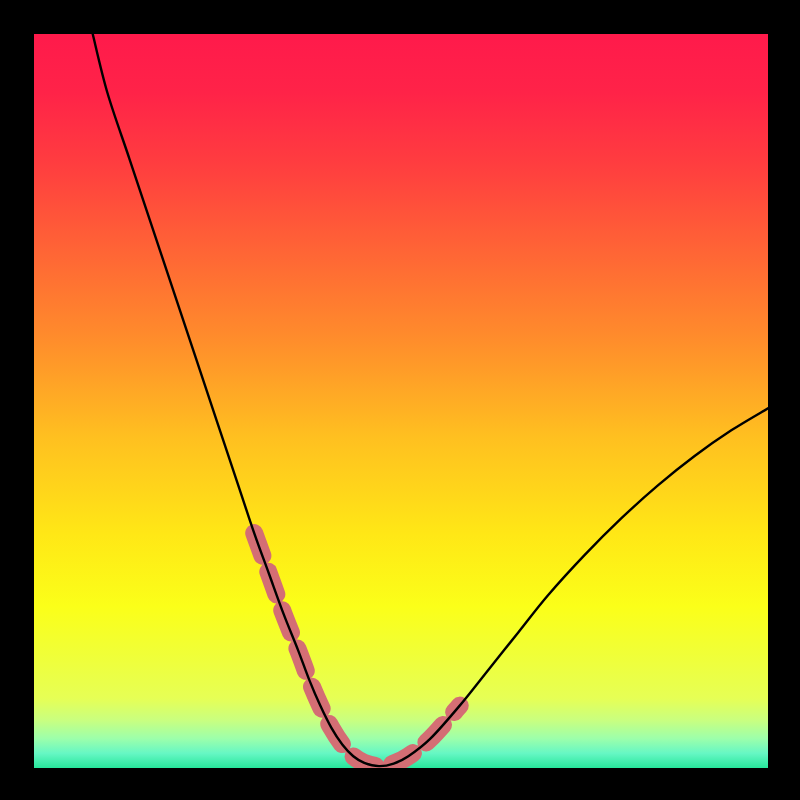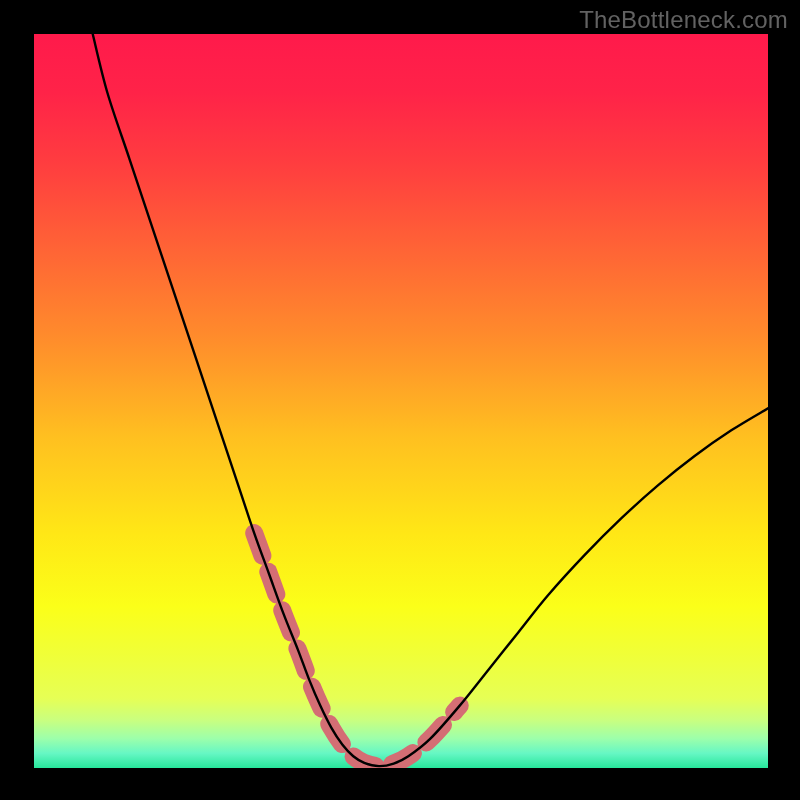--- a/index.html
+++ b/index.html
@@ -73,14 +73,13 @@
       <rect x="0" y="0" width="734" height="734" fill="url(#bg-grad)"></rect>
     </svg>
 
     <svg class="curve-svg" viewBox="0 0 734 734" preserveAspectRatio="none">
       <path id="hl-path" d="M 220.20 499.12 C 222.65 505.85, 229.99 526.03, 234.88 539.49 C 239.77 552.95, 244.67 567.01, 249.56 579.86 C 254.45 592.71, 259.96 605.55, 264.24 616.56 C 268.52 627.57, 271.58 636.74, 275.25 645.92 C 278.92 655.10, 282.59 663.66, 286.26 671.61 C 289.93 679.56, 293.60 687.15, 297.27 693.63 C 300.94 700.11, 304.61 705.74, 308.28 710.51 C 311.95 715.28, 315.62 719.20, 319.29 722.26 C 322.96 725.31, 326.02 727.21, 330.30 728.86 C 334.58 730.51, 340.09 732.04, 344.98 732.16 C 349.87 732.29, 354.77 731.25, 359.66 729.60 C 364.55 727.94, 368.22 726.42, 374.34 722.26 C 380.46 718.10, 387.80 713.08, 396.36 704.64 C 404.92 696.20, 420.83 677.12, 425.72 671.61" fill="none" stroke="#d46e74" stroke-width="18" stroke-linecap="round" stroke-linejoin="round" stroke-dasharray="24 17"></path>
       <path id="main-path" d="M 58.72 0.00 C 61.17 9.79, 67.28 37.92, 73.40 58.72 C 79.52 79.52, 88.08 102.76, 95.42 124.78 C 102.76 146.80, 110.10 168.82, 117.44 190.84 C 124.78 212.86, 132.12 234.88, 139.46 256.90 C 146.80 278.92, 154.14 300.94, 161.48 322.96 C 168.82 344.98, 176.16 367.00, 183.50 389.02 C 190.84 411.04, 199.40 436.73, 205.52 455.08 C 211.64 473.43, 215.31 485.05, 220.20 499.12 C 225.09 513.19, 229.99 526.03, 234.88 539.49 C 239.77 552.95, 244.67 567.01, 249.56 579.86 C 254.45 592.71, 259.96 605.55, 264.24 616.56 C 268.52 627.57, 271.58 636.74, 275.25 645.92 C 278.92 655.10, 282.59 663.66, 286.26 671.61 C 289.93 679.56, 293.60 687.15, 297.27 693.63 C 300.94 700.11, 304.61 705.74, 308.28 710.51 C 311.95 715.28, 315.62 719.20, 319.29 722.26 C 322.96 725.31, 326.02 727.21, 330.30 728.86 C 334.58 730.51, 340.09 732.04, 344.98 732.16 C 349.87 732.29, 354.77 731.25, 359.66 729.60 C 364.55 727.94, 368.22 726.42, 374.34 722.26 C 380.46 718.10, 387.80 713.08, 396.36 704.64 C 404.92 696.20, 415.93 683.23, 425.72 671.61 C 435.51 659.99, 445.29 647.14, 455.08 634.91 C 464.87 622.68, 474.65 610.44, 484.44 598.21 C 494.23 585.98, 502.79 574.36, 513.80 561.51 C 524.81 548.66, 538.27 533.99, 550.50 521.14 C 562.73 508.29, 574.97 496.06, 587.20 484.44 C 599.43 472.82, 611.67 461.81, 623.90 451.41 C 636.13 441.01, 648.37 431.23, 660.60 422.05 C 672.83 412.88, 685.07 404.31, 697.30 396.36 C 709.53 388.41, 727.88 378.01, 734.00 374.34" fill="none" stroke="#000000" stroke-width="2.4" stroke-linecap="round" stroke-linejoin="round"></path>
     </svg>
 
   </div>
 
-  <div class="watermark">TheBottleneck.com</div>
 </div>
 
 </body></html>

